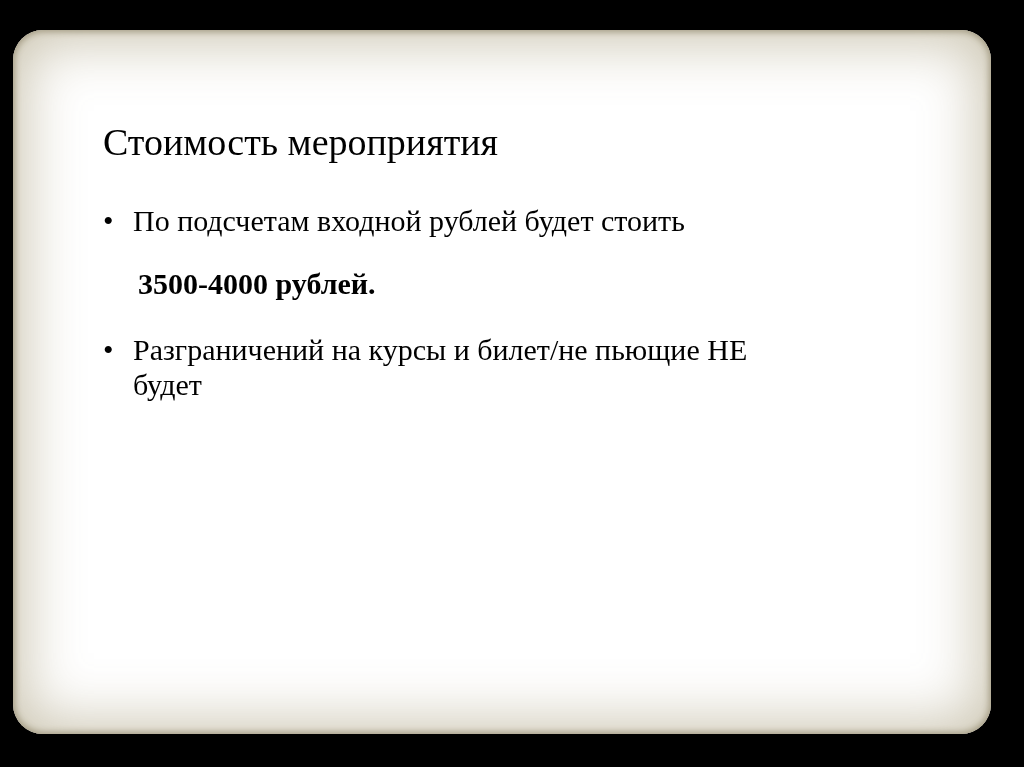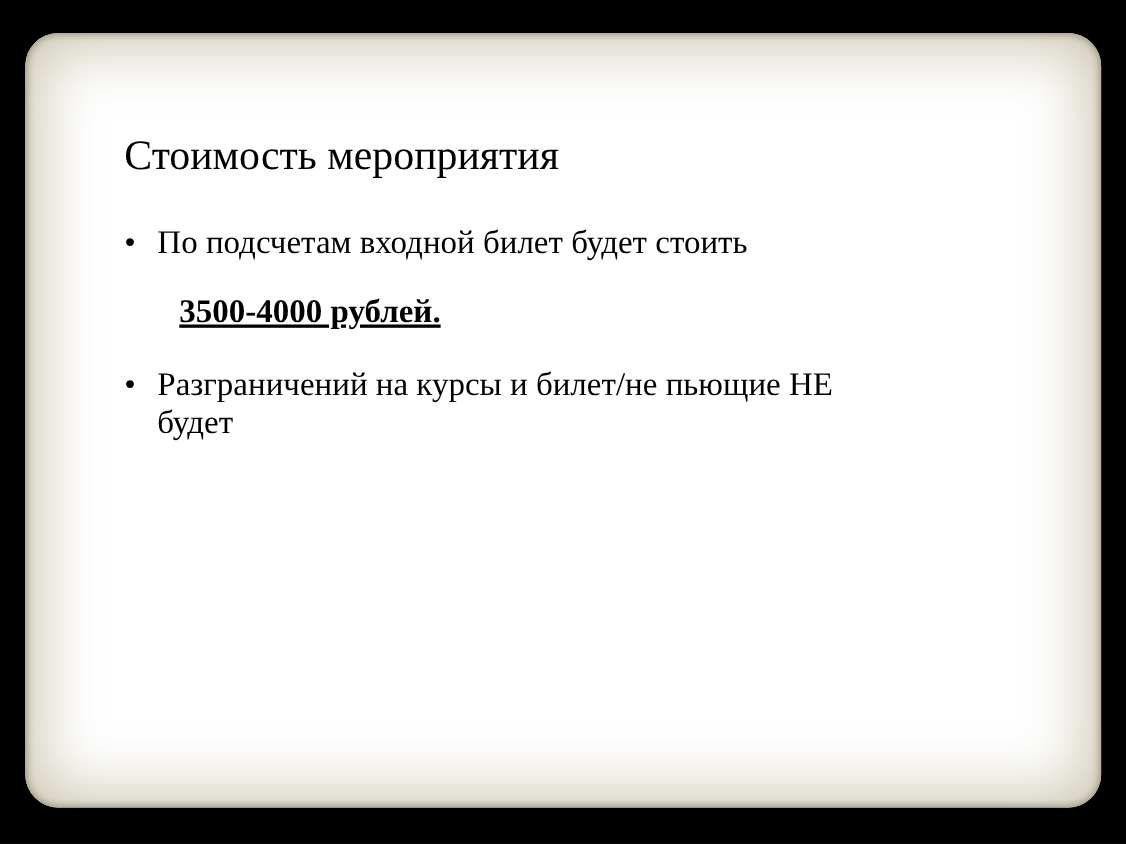--- a/index.html
+++ b/index.html
@@ -10,21 +10,21 @@
   .stage {
     position: relative;
     width: 1024px;
     height: 767px;
     background: #000000;
     overflow: hidden;
     font-family: "Liberation Serif", "DejaVu Serif", serif;
   }
   .slide {
     position: absolute;
-    left: 23px;
+    left: 13px;
     top: 30px;
     width: 978px;
     height: 704px;
     background: #ffffff;
     border-radius: 30px;
     box-shadow:
       inset 0 0 6px 2px #a59d85,
       inset 0 0 55px 14px rgba(197, 190, 168, 0.85);
   }
   .slide-title {
@@ -54,41 +54,40 @@
     width: 30px;
     font-size: 30px;
     line-height: 35px;
   }
   .bullet-text {
     flex: 1;
     white-space: pre-line;
   }
   .price-line {
     margin-top: 28px;
-    margin-left: 50px;
+    margin-left: 35px;
     font-weight: bold;
-    text-decoration: underline;
   }
   .bullet-row.second {
     margin-top: 31px;
   }
 </style>
 </head>
 <body>
 
 <div class="stage">
   <div class="slide">
 
     <div class="slide-title">Стоимость мероприятия</div>
 
     <div class="content">
 
       <div class="bullet-row">
         <span class="bullet-marker">•</span>
-        <span class="bullet-text">По подсчетам входной билет будет стоить</span>
+        <span class="bullet-text">По подсчетам входной рублей будет стоить</span>
       </div>
 
       <div class="price-line">3500-4000 рублей.</div>
 
       <div class="bullet-row second">
         <span class="bullet-marker">•</span>
         <span class="bullet-text">Разграничений на курсы и билет/не пьющие НЕ
 будет</span>
       </div>
 

